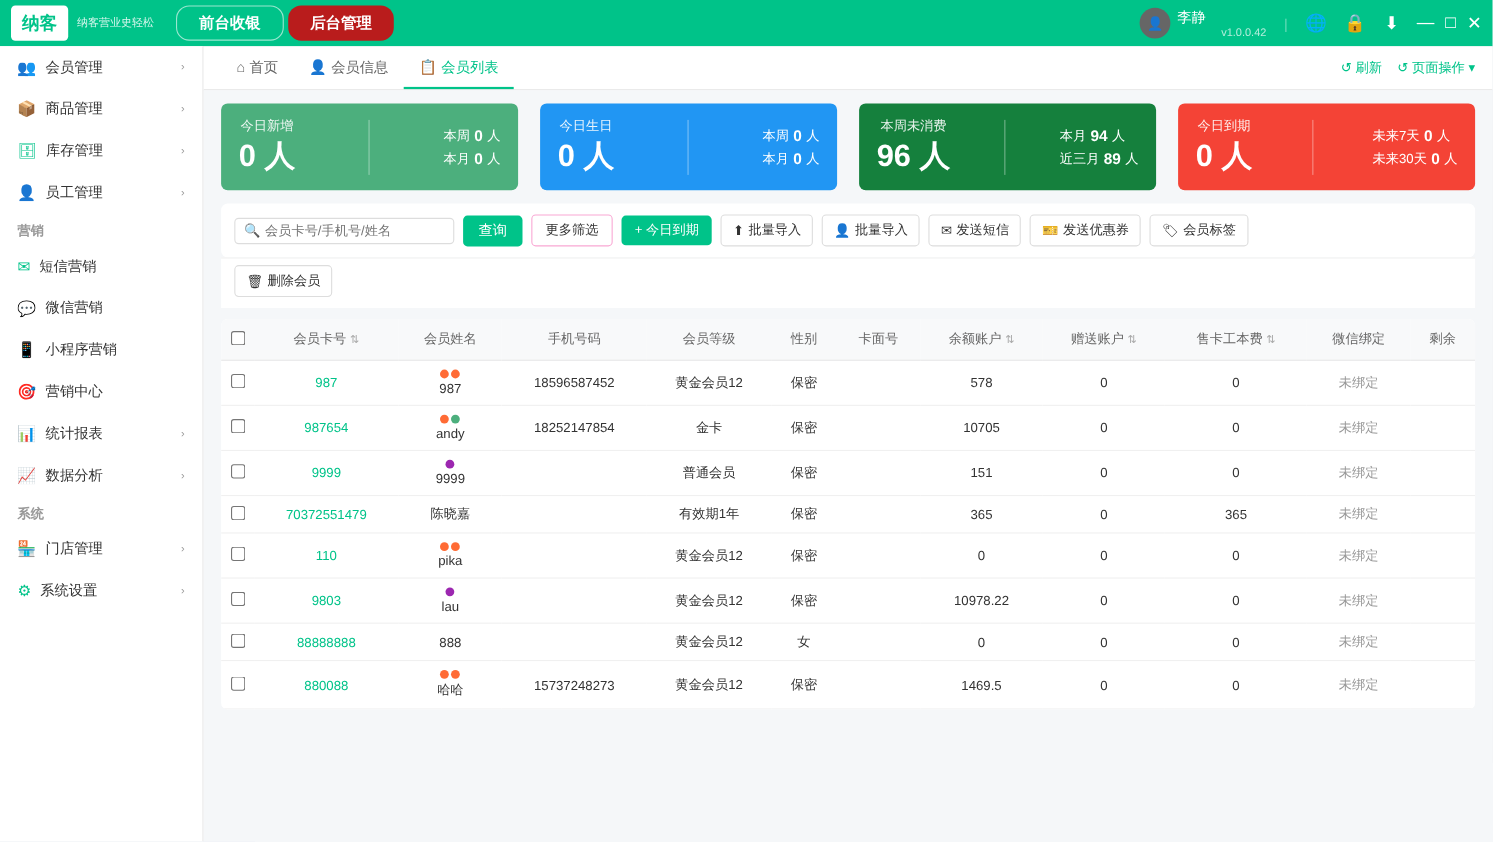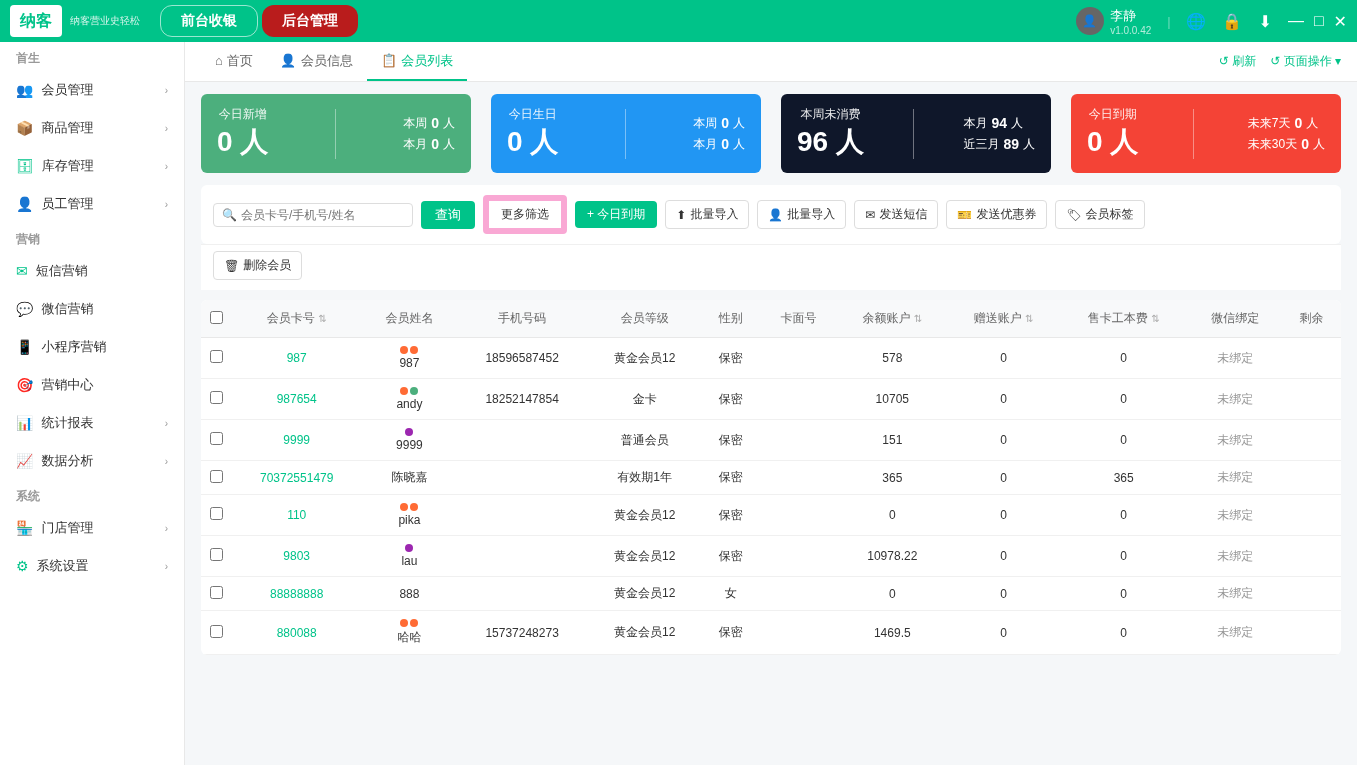--- a/index.html
+++ b/index.html
@@ -61,21 +61,21 @@
       height: 28px;
       border-radius: 50%;
       background: #666;
       display: flex;
       align-items: center;
       justify-content: center;
       color: white;
       font-size: 12px;
     }
     .topbar-username { font-size: 13px; color: white; }
-    .topbar-version { font-size: 10px; color: rgba(255,255,255,0.7); }
+    .topbar-version { font-size: 10px; color: rgba(255,255,255,0.7); margin-left: 40px; }
     .topbar-icons { display: flex; gap: 16px; }
     .topbar-icon { color: white; font-size: 16px; cursor: pointer; }
     .topbar-win-btns { display: flex; gap: 10px; }
     .win-btn { color: white; font-size: 16px; cursor: pointer; background: none; border: none; }
     .win-btn-close { color: white; }
 
     
     .app-layout {
       display: flex;
       height: calc(765px - 42px);
@@ -174,21 +174,21 @@
       border-radius: 6px;
       padding: 12px 16px;
       display: flex;
       align-items: center;
       justify-content: space-between;
       color: white;
       flex: 1;
     }
     .stat-card-green { background: #4caf7d; }
     .stat-card-blue { background: #2196f3; }
-    .stat-card-orange { background: #0f172a; }
+    .stat-card-orange { background: #15803d; }
     .stat-card-red { background: #f44336; }
     .stat-main { text-align: center; }
     .stat-main-label { font-size: 12px; opacity: 0.9; }
     .stat-main-value { font-size: 28px; font-weight: bold; }
     .stat-divider { width: 1px; background: rgba(255,255,255,0.4); height: 50px; }
     .stat-sub { display: flex; flex-direction: column; gap: 4px; }
     .stat-sub-item { font-size: 12px; display: flex; align-items: center; gap: 4px; }
     .stat-sub-value { font-size: 14px; font-weight: bold; }
 
     
@@ -224,21 +224,21 @@
       color: white;
       border: none;
       border-radius: 4px;
       padding: 5px 14px;
       cursor: pointer;
       font-size: 13px;
     }
     .btn-more-filter {
       background: white;
       color: #333;
-      border: 6px solid #f9a8d4;
+      border: 1px solid #f9a8d4;
       border-radius: 4px;
       padding: 5px 12px;
       cursor: pointer;
       font-size: 12px;
     }
     .btn-add-member {
       background: #00c389;
       color: white;
       border: none;
       border-radius: 4px;
@@ -348,21 +348,20 @@
       <button class="win-btn">—</button>
       <button class="win-btn">□</button>
       <button class="win-btn win-btn-close">✕</button>
     </div>
   </div>
 </div>
 
 <div class="app-layout">
 
   <div class="sidebar">
-    <div class="sidebar-section-label">首生</div>
     <div class="sidebar-item">
       <div class="sidebar-item-left">
         <span class="sidebar-item-icon">👥</span>
         <span>会员管理</span>
       </div>
       <span class="sidebar-arrow">›</span>
     </div>
     <div class="sidebar-item">
       <div class="sidebar-item-left">
         <span class="sidebar-item-icon">📦</span>

